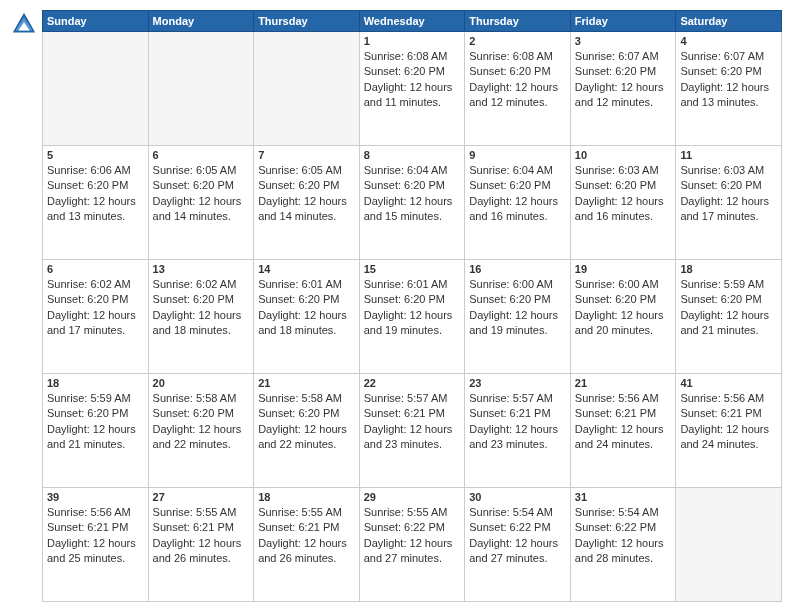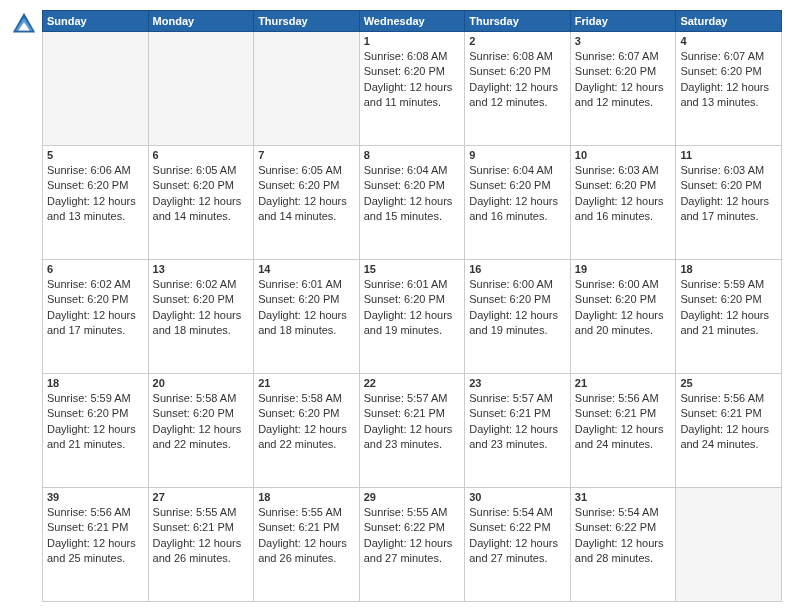--- a/index.html
+++ b/index.html
@@ -225,21 +225,21 @@
           </td>
           <td>
             <span class="day-number">23</span>
             <div class="day-info">Sunrise: 5:57 AM<br>Sunset: 6:21 PM<br>Daylight: 12 hours and 23 minutes.</div>
           </td>
           <td>
             <span class="day-number">21</span>
             <div class="day-info">Sunrise: 5:56 AM<br>Sunset: 6:21 PM<br>Daylight: 12 hours and 24 minutes.</div>
           </td>
           <td>
-            <span class="day-number">25</span>
+            <span class="day-number">41</span>
             <div class="day-info">Sunrise: 5:56 AM<br>Sunset: 6:21 PM<br>Daylight: 12 hours and 24 minutes.</div>
           </td>
         </tr>
         <tr>
           <td>
             <span class="day-number">39</span>
             <div class="day-info">Sunrise: 5:56 AM<br>Sunset: 6:21 PM<br>Daylight: 12 hours and 25 minutes.</div>
           </td>
           <td>
             <span class="day-number">27</span>

